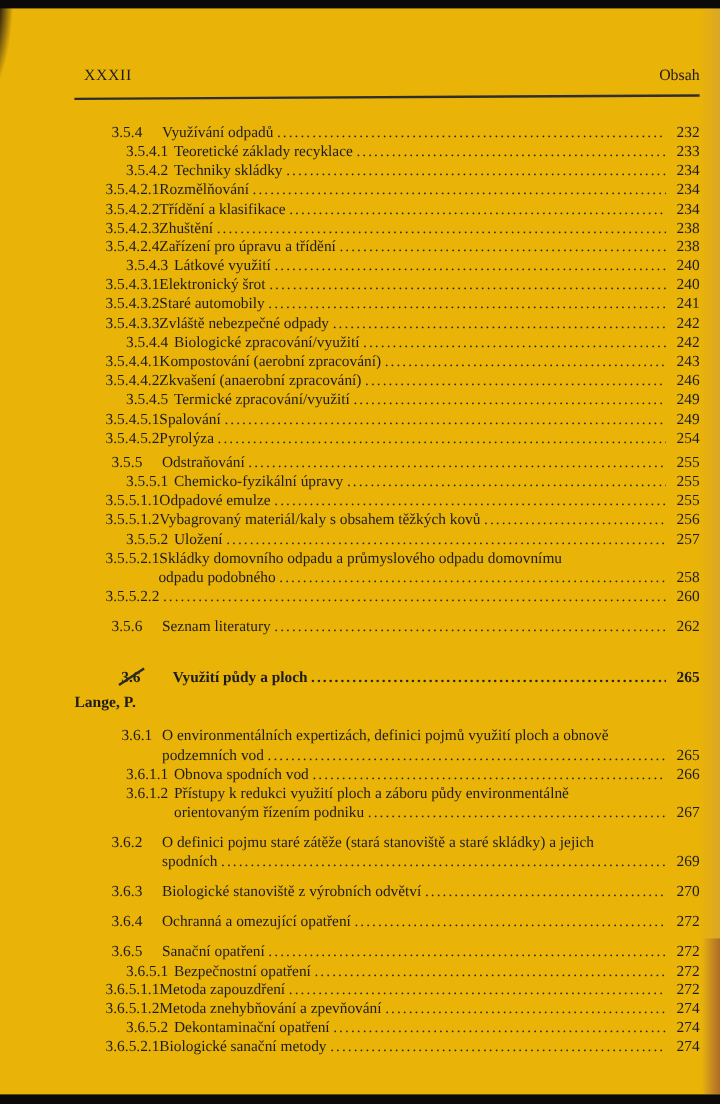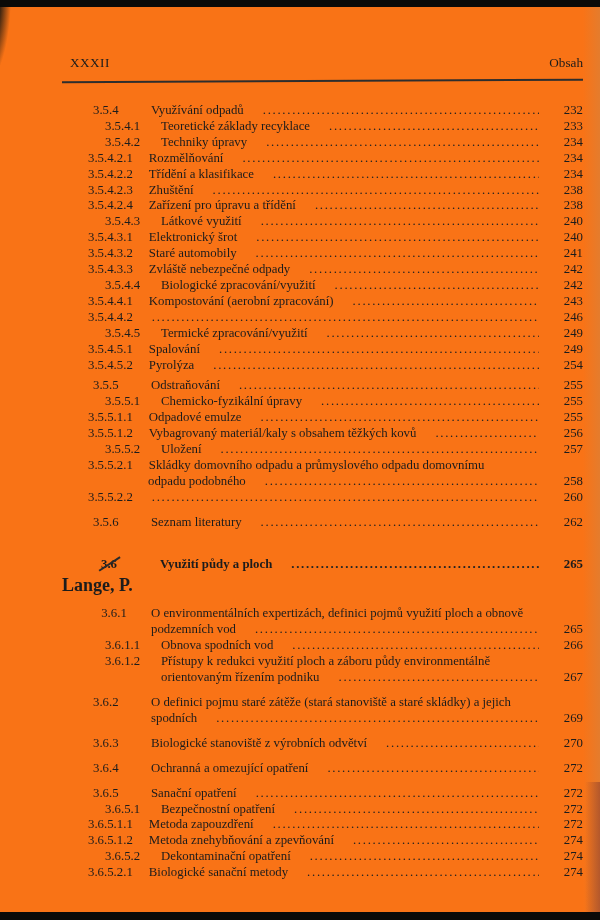--- a/index.html
+++ b/index.html
@@ -1,51 +1,51 @@
 <!DOCTYPE html>
 <html><head>
 <meta charset="utf-8">
 <style>
   html,body{margin:0;padding:0;}
   body{
     width:600px;height:920px;overflow:hidden;
     font-family:"Liberation Serif","DejaVu Serif",serif;
     color:#1c1c1c;background:#f9f8f3;position:relative;
   }
-  .scan{position:absolute;inset:0;background:#f97316;}
+  .scan{position:absolute;inset:0;background:#eab308;}
   .band-top{position:absolute;top:0;left:0;width:100%;height:7px;background:#0b0a08;}
   .band-bottom{position:absolute;bottom:0;left:0;width:100%;height:8px;background:#0b0a08;}
   .corner-tl{position:absolute;left:0;top:0;width:26px;height:135px;
     background:radial-gradient(ellipse 150% 95% at -65% -5%, #221910 42%, rgba(34,25,16,0) 72%);}
   .edge-right{position:absolute;top:0;right:0;width:17px;height:100%;
     background:linear-gradient(to right, rgba(185,143,94,0), rgba(185,143,94,0.32));}
   .corner-br{position:absolute;right:0;bottom:8px;width:15px;height:130px;
     background:linear-gradient(to right, rgba(139,58,42,0), rgba(139,58,42,0.55));}
   .page{position:relative;padding:55px 17px 0 62px;}
   .header{position:relative;height:17px;font-size:13.2px;}
   .pageno{position:absolute;left:8px;top:0;letter-spacing:0.5px;}
   .running{position:absolute;left:0;right:0;top:0;text-align:right;}
   .rule{margin-top:8px;border-top:2.5px solid #2e2e2e;transform:rotate(-0.3deg);}
   .toc{margin-top:21px;font-size:12.8px;}
-  .row{display:flex;align-items:baseline;line-height:15.9px;gap:16px;}
+  .row{display:flex;align-items:baseline;line-height:15.9px;}
   .row .num{flex:none;position:relative;}
   .row.lvl0 .num{margin-left:0;min-width:43px;}
   .row.lvl1 .num{margin-left:31px;min-width:42px;}
   .row.lvl2 .num{margin-left:43px;min-width:40px;}
   .row.lvl3 .num{margin-left:26px;min-width:44px;}
   .row .title{flex:none;white-space:nowrap;}
   .row .leader{flex:1;overflow:hidden;white-space:nowrap;margin:0 2px 0 3px;letter-spacing:1.7px;color:#222;}
   .row .leader::after{content:"......................................................................................................................";}
   .row .pg{flex:none;min-width:26px;text-align:right;}
   .row.bold{font-weight:bold;margin-left:39px;}
   .gap-sm{margin-top:5px;}
   .gap-md{margin-top:9px;}
   .gap-lg{margin-top:13px;text-align:center;}
   .gap-xl{margin-top:26px;}
-  .author{font-weight:bold;font-size:18px;line-height:16px;}
+  .author{font-weight:bold;font-size:13px;line-height:16px;}
   .strike{position:absolute;left:-4px;top:6px;width:25px;height:1.6px;background:#2a2a2a;transform:rotate(-33deg);}
 </style>
 </head>
 <body>
 
 <div class="scan">
   <div class="corner-tl"></div>
   <div class="edge-right"></div>
   <div class="corner-br"></div>
 
@@ -63,21 +63,21 @@
     <span class="pg">232</span>
   </div>
         <div class="row lvl2">
     <span class="num">3.5.4.1</span>
     <span class="title">Teoretické základy recyklace</span>
     <span class="leader"></span>
     <span class="pg">233</span>
   </div>
         <div class="row lvl2">
     <span class="num">3.5.4.2</span>
-    <span class="title">Techniky úpravy</span>
+    <span class="title">Techniky skládky</span>
     <span class="leader"></span>
     <span class="pg">234</span>
   </div>
         <div class="row lvl3">
     <span class="num">3.5.4.2.1</span>
     <span class="title">Rozmělňování</span>
     <span class="leader"></span>
     <span class="pg">234</span>
   </div>
         <div class="row lvl3">
@@ -129,20 +129,21 @@
     <span class="pg">242</span>
   </div>
         <div class="row lvl3">
     <span class="num">3.5.4.4.1</span>
     <span class="title">Kompostování (aerobní zpracování)</span>
     <span class="leader"></span>
     <span class="pg">243</span>
   </div>
         <div class="row lvl3">
     <span class="num">3.5.4.4.2</span>
+    <span class="title">Zkvašení (anaerobní zpracování)</span>
     <span class="leader"></span>
     <span class="pg">246</span>
   </div>
         <div class="row lvl2">
     <span class="num">3.5.4.5</span>
     <span class="title">Termické zpracování/využití</span>
     <span class="leader"></span>
     <span class="pg">249</span>
   </div>
         <div class="row lvl3">

